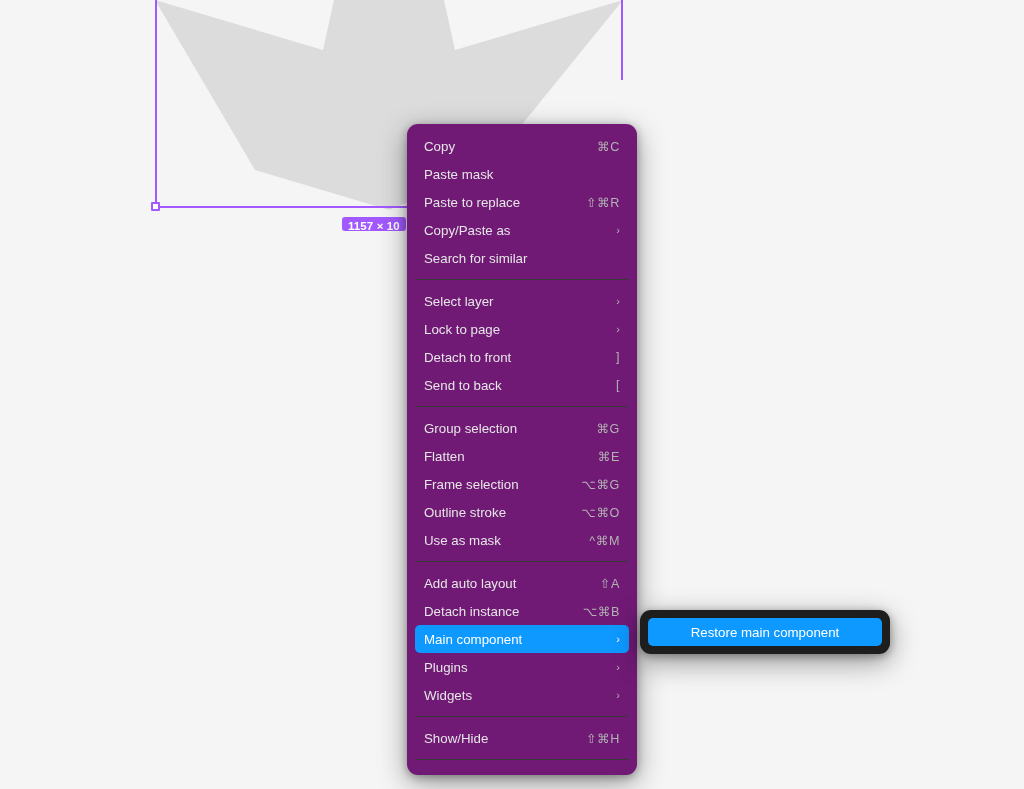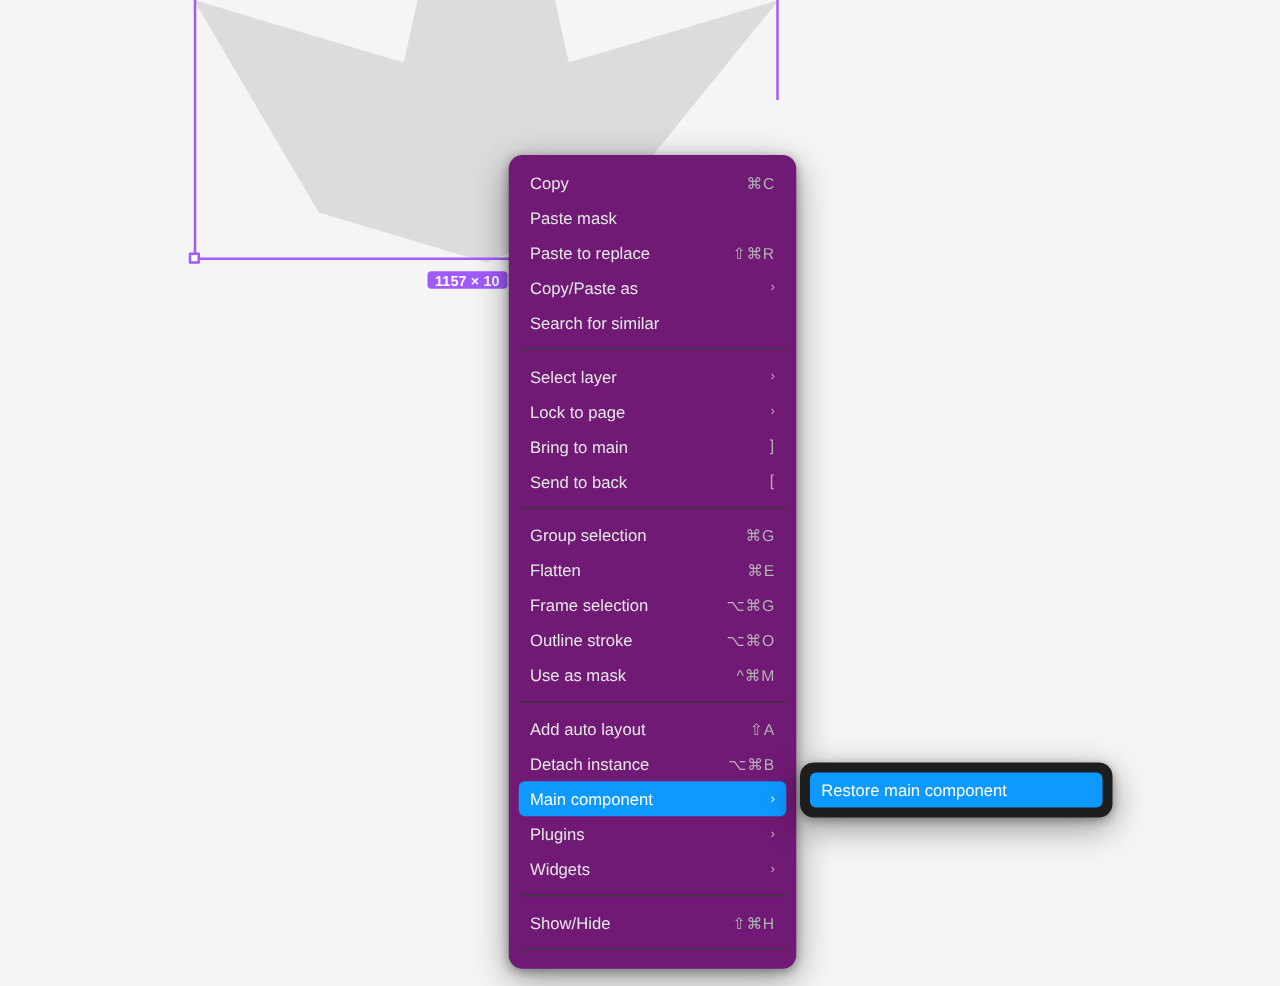--- a/index.html
+++ b/index.html
@@ -137,20 +137,21 @@
   .submenu {
     position: absolute;
     left: 640px;
     top: 610px;
     width: 250px;
     background: #1e1e1e;
     border-radius: 11px;
     padding: 8px 0;
     box-shadow: 0 8px 28px rgba(0,0,0,0.40), 0 2px 8px rgba(0,0,0,0.32);
     box-sizing: border-box;
+    text-align: center;
   }
   .submenu .menu-item { height: 28px; }
 </style>
 </head>
 <body>
 
 <div id="app">
 
   <div class="canvas">
 
@@ -196,21 +197,21 @@
 
     <div class="menu-item">
       <span class="label">Select layer</span>
       <span class="chev">›</span>
     </div>
     <div class="menu-item">
       <span class="label">Lock to page</span>
       <span class="chev">›</span>
     </div>
     <div class="menu-item">
-      <span class="label">Bring to main</span>
+      <span class="label">Detach to front</span>
       <span class="shortcut">]</span>
     </div>
     <div class="menu-item">
       <span class="label">Send to back</span>
       <span class="shortcut">[</span>
     </div>
 
     <div class="menu-sep"></div>
 
     <div class="menu-item">

